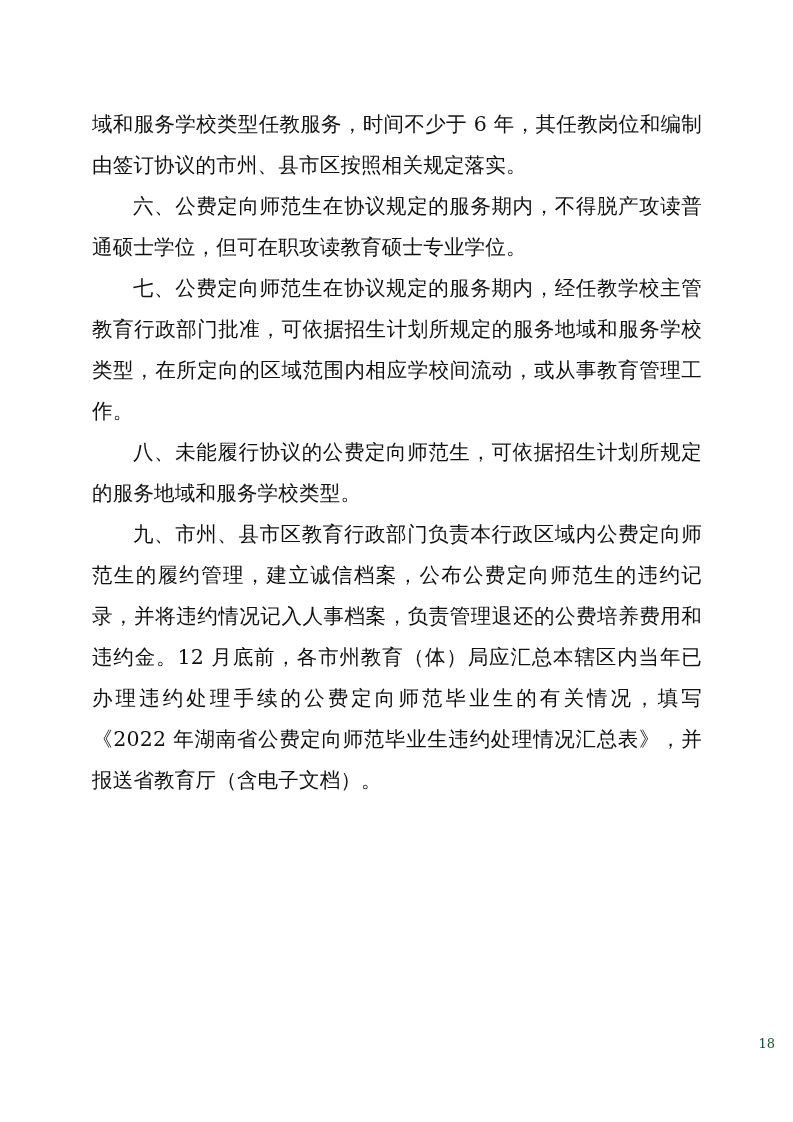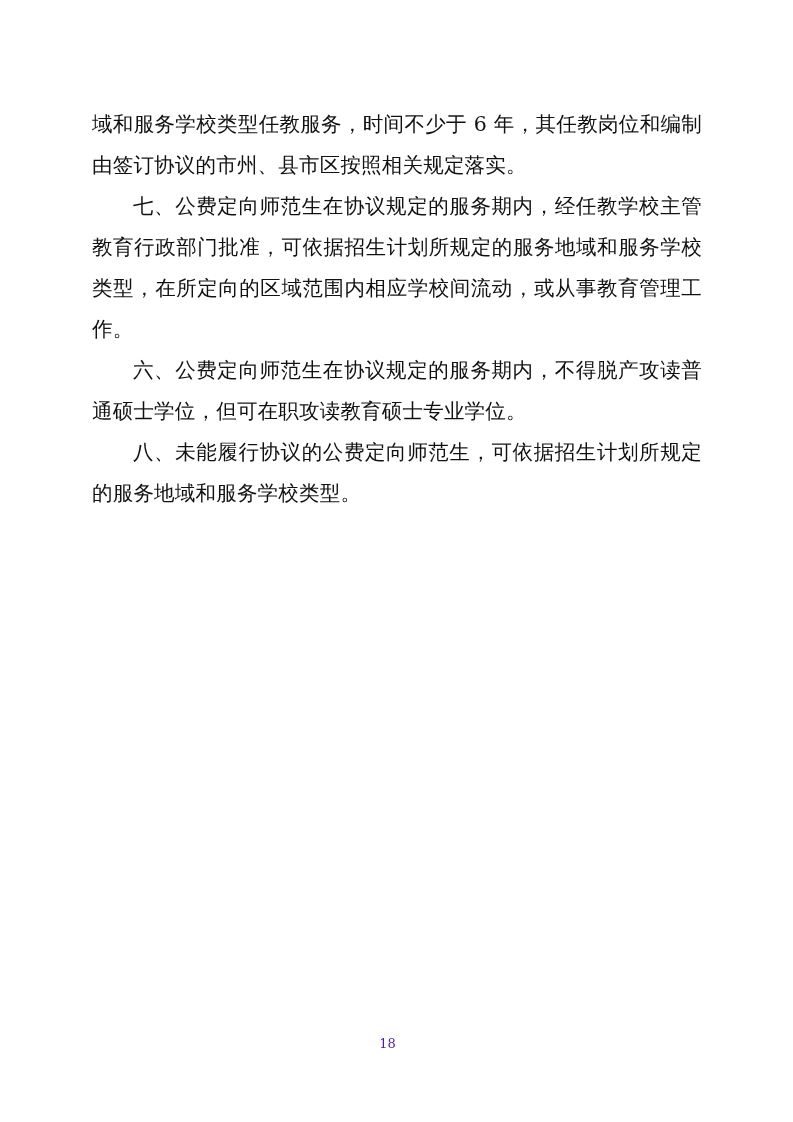--- a/index.html
+++ b/index.html
@@ -45,33 +45,34 @@
 
   .indent {
     text-indent: 41px;
   }
 
   .page-number {
     position: absolute;
     left: 0;
     top: 1036px;
     width: 775px;
-    text-align: center;
+    text-align: right;
     font-size: 13px;
     font-family: "DejaVu Serif", "Liberation Serif", serif;
-    color: #4c1d95;
+    color: #14532d;
   }
 </style>
 </head>
 <body>
 
 <div id="page">
 
   <div id="content">
     <p class="para">域和服务学校类型任教服务，时间不少于 6 年，其任教岗位和编制由签订协议的市州、县市区按照相关规定落实。</p>
+    <p class="para indent">六、公费定向师范生在协议规定的服务期内，不得脱产攻读普通硕士学位，但可在职攻读教育硕士专业学位。</p>
     <p class="para indent">七、公费定向师范生在协议规定的服务期内，经任教学校主管教育行政部门批准，可依据招生计划所规定的服务地域和服务学校类型，在所定向的区域范围内相应学校间流动，或从事教育管理工作。</p>
-    <p class="para indent">六、公费定向师范生在协议规定的服务期内，不得脱产攻读普通硕士学位，但可在职攻读教育硕士专业学位。</p>
     <p class="para indent">八、未能履行协议的公费定向师范生，可依据招生计划所规定的服务地域和服务学校类型。</p>
+    <p class="para indent">九、市州、县市区教育行政部门负责本行政区域内公费定向师范生的履约管理，建立诚信档案，公布公费定向师范生的违约记录，并将违约情况记入人事档案，负责管理退还的公费培养费用和违约金。12 月底前，各市州教育（体）局应汇总本辖区内当年已办理违约处理手续的公费定向师范毕业生的有关情况，填写《2022 年湖南省公费定向师范毕业生违约处理情况汇总表》，并报送省教育厅（含电子文档）。</p>
   </div>
 
   <div class="page-number">18</div>
 
 </div>
 
 </body></html>

